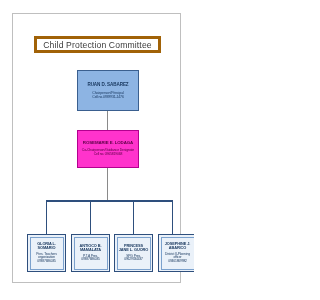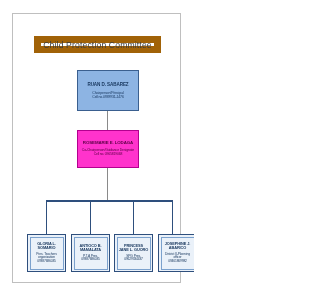--- a/index.html
+++ b/index.html
@@ -28,21 +28,21 @@
     box-sizing: border-box;
   }
 
   
   #title-box {
     position: absolute;
     left: 21px;
     top: 22px;
     width: 127px;
     height: 17px;
-    border: 7px solid #a16207;
+    border: 3px solid #a16207;
     background: #ffffff;
     box-sizing: border-box;
     display: flex;
     align-items: center;
     justify-content: center;
   }
   #title-text {
     font-size: 8.6px;
     color: #3c3c3c;
     letter-spacing: 0.15px;

